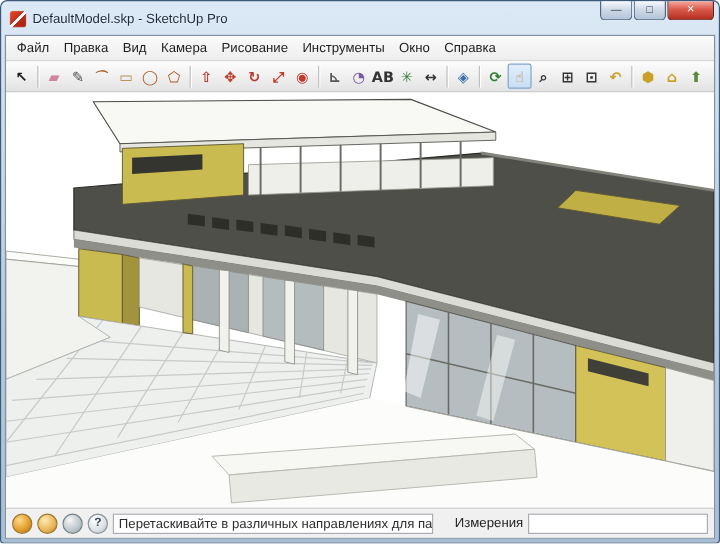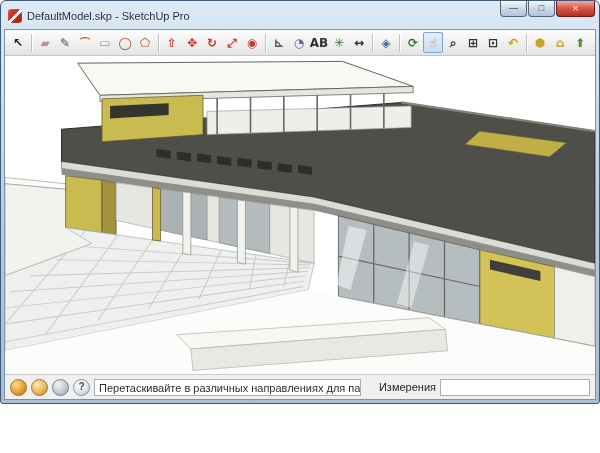--- a/index.html
+++ b/index.html
@@ -1,17 +1,17 @@
 <!DOCTYPE html>
 <html><head>
 <meta charset="utf-8">
 <style>
   html,body{margin:0;padding:0;}
   body{width:600px;height:453px;overflow:hidden;background:#fff;font-family:"Liberation Sans",sans-serif;}
-  .window{width:600px;height:404px;box-sizing:border-box;border:1px solid #3c5a78;border-radius:6px 6px 3px 3px;
+  .window{width:600px;height:453px;box-sizing:border-box;border:1px solid #3c5a78;border-radius:6px 6px 3px 3px;
           background:linear-gradient(#dce9f6,#b7cadf 60%,#a9bed5);padding:3px;display:flex;flex-direction:column;}
   .titlebar{height:22px;display:flex;align-items:center;gap:5px;padding:1px 2px 2px 4px;position:relative;flex:0 0 auto;}
   .app-icon{width:14px;height:14px;border-radius:3px;flex:0 0 auto;
             background:linear-gradient(315deg,rgba(255,255,255,0) 42%,#ffffff 42%,#ffffff 54%,rgba(255,255,255,0) 54%),linear-gradient(135deg,#e5452c,#9c1c0e);
             box-shadow:inset 0 0 1px #fff;}
   .title{font-size:11px;color:#1c2a3a;text-shadow:0 1px 1px rgba(255,255,255,.7);white-space:nowrap;}
   .win-controls{position:absolute;top:-3px;right:1px;display:flex;}
   .wbtn{width:27px;height:16px;margin-left:1px;border:1px solid #51677f;border-top:none;border-radius:0 0 4px 4px;
         background:linear-gradient(#f7fafd,#cfdae8 45%,#b4c4d8);font-size:9px;line-height:14px;text-align:center;
         color:#2a3a4a;cursor:pointer;box-sizing:border-box;}
@@ -51,20 +51,30 @@
     <div class="app-icon"></div>
     <span class="title">DefaultModel.skp - SketchUp Pro</span>
     <div class="win-controls">
       <div class="wbtn">—</div>
       <div class="wbtn">□</div>
       <div class="wbtn close">×</div>
     </div>
   </div>
 
   <div class="client">
+    <div class="menubar">
+      <span>Файл</span>
+      <span>Правка</span>
+      <span>Вид</span>
+      <span>Камера</span>
+      <span>Рисование</span>
+      <span>Инструменты</span>
+      <span>Окно</span>
+      <span>Справка</span>
+    </div>
 
     <div class="toolbar">
       <button class="tbtn">
           <span class="tg" style="color: rgb(27, 27, 27);">↖</span>
         </button>
       <div class="tsep"></div>
       <button class="tbtn">
           <span class="tg" style="color: rgb(210, 132, 156);">▰</span>
         </button>
       <button class="tbtn">

